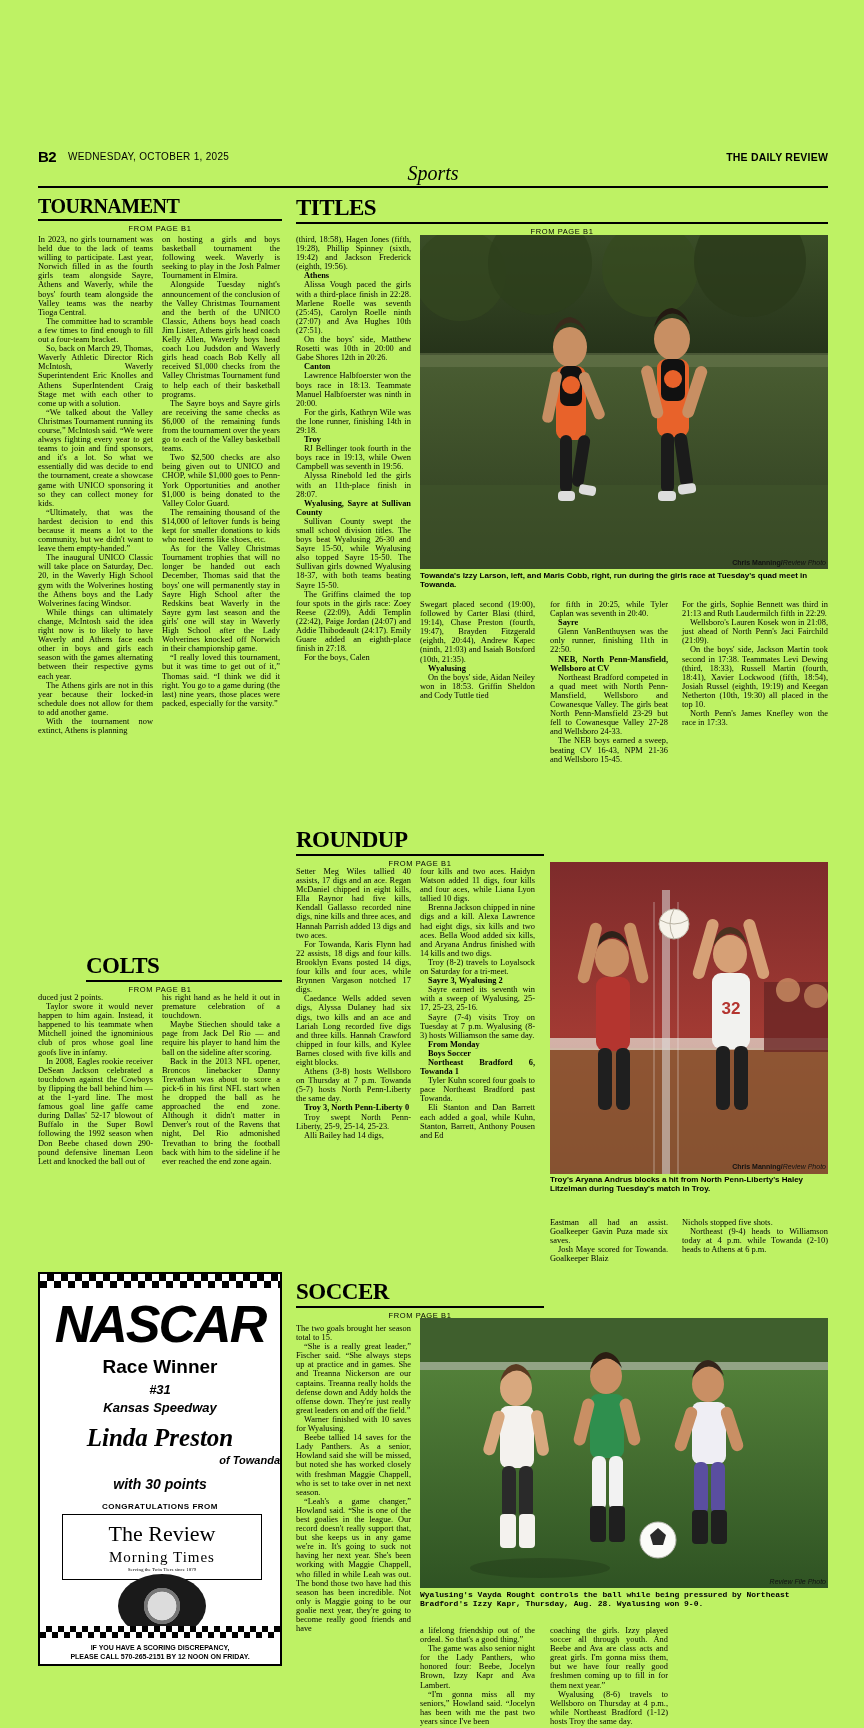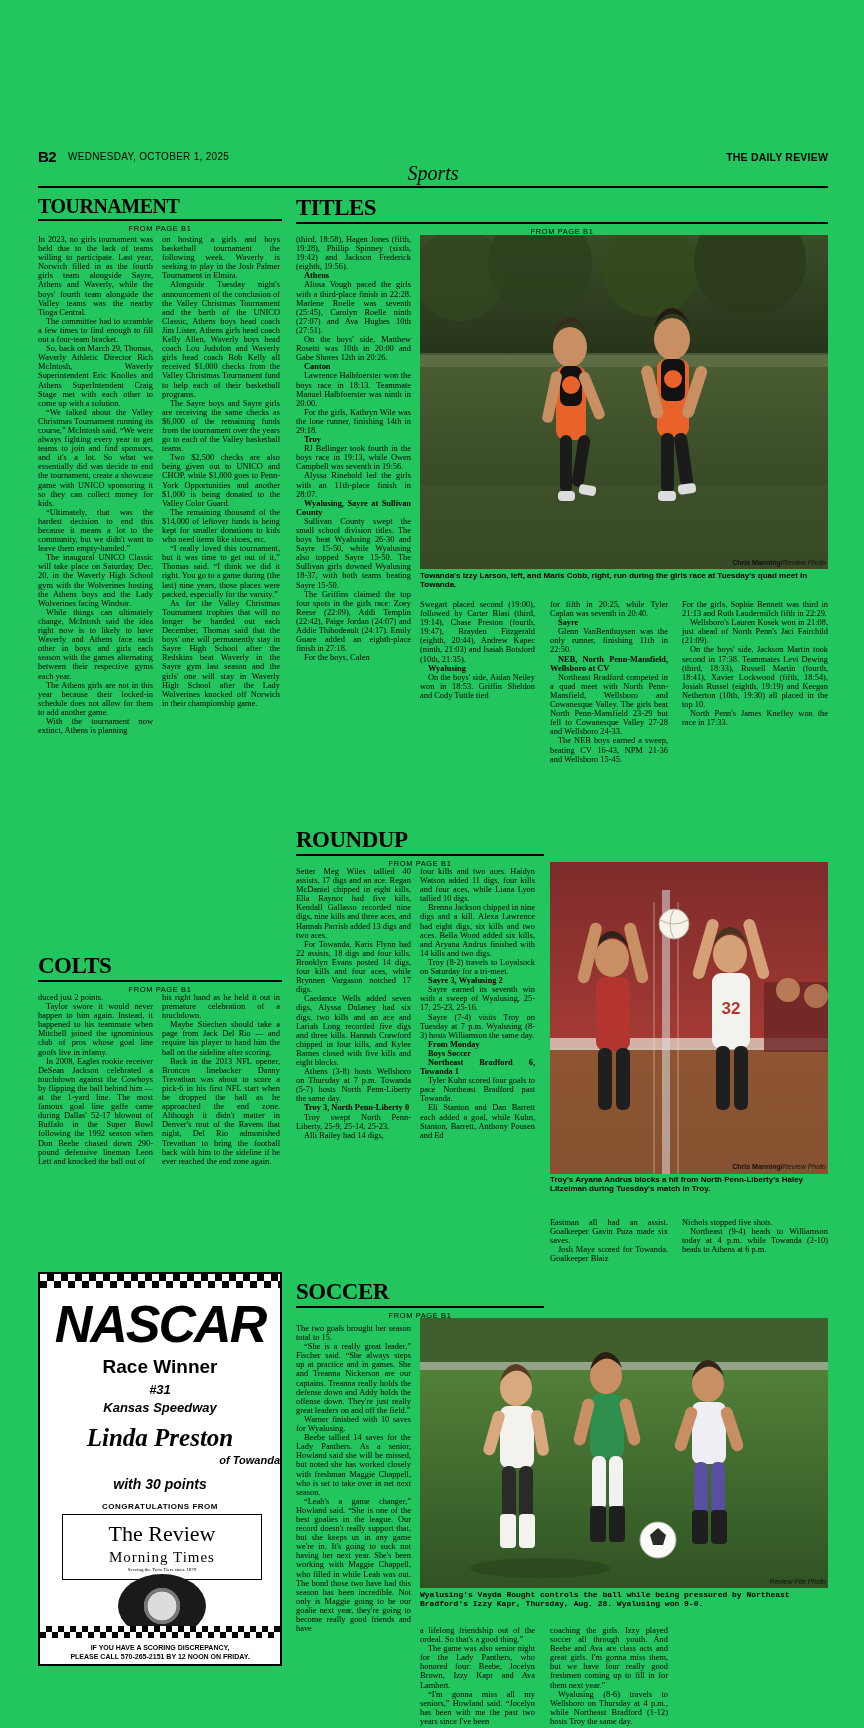--- a/index.html
+++ b/index.html
@@ -4,21 +4,21 @@
 <style>
   * { box-sizing: border-box; }
   html, body { margin:0; padding:0; }
   body {
     width: 864px; height: 1728px;
     background: #ffffff;
     font-family: "Liberation Serif", serif;
     color: #000;
     position: relative;
   }
-  .page { position:absolute; left:0; top:0; width:864px; height:1728px; background:#22c55e; }
+  .page { position:absolute; left:0; top:0; width:864px; height:1728px; background:#bef264; }
 
   
   .masthead { position:absolute; left:38px; top:148px; width:790px; height:28px; }
   .folio {
     position:absolute; left:0; top:0;
     font-family:"Liberation Sans", sans-serif;
     font-weight:bold; font-size:15px; letter-spacing:-0.5px;
   }
   .masthead-date {
     position:absolute; left:30px; top:3px;
@@ -127,26 +127,26 @@
       <p>The Athens girls are not in this year because their locked-in schedule does not allow for them to add another game.</p>
       <p>With the tournament now extinct, Athens is planning</p>
     </div>
 
   <div class="col body" id="tourn-c2" style="left:162px; top:235px; width:118px; height:700px;">
       <p class="noind">on hosting a girls and boys basketball tournament the following week. Waverly is seeking to play in the Josh Palmer Tournament in Elmira.</p>
       <p>Alongside Tuesday night's announcement of the conclusion of the Valley Christmas Tournament and the berth of the UNICO Classic, Athens boys head coach Jim Lister, Athens girls head coach Kelly Allen, Waverly boys head coach Lou Judsdon and Waverly girls head coach Bob Kelly all received $1,000 checks from the Valley Christmas Tournament fund to help each of their basketball programs.</p>
       <p>The Sayre boys and Sayre girls are receiving the same checks as $6,000 of the remaining funds from the tournament over the years go to each of the Valley basketball teams.</p>
       <p>Two $2,500 checks are also being given out to UNICO and CHOP, while $1,000 goes to Penn-York Opportunities and another $1,000 is being donated to the Valley Color Guard.</p>
       <p>The remaining thousand of the $14,000 of leftover funds is being kept for smaller donations to kids who need items like shoes, etc.</p>
+      <p>As for the Valley Christmas Tournament trophies that will no longer be handed out each December, Thomas said that the boys' one will permanently stay in Sayre High School after the Redskins beat Waverly in the Sayre gym last season and the girls' one will stay in Waverly High School after the Lady Wolverines knocked off Norwich in their championship game.</p>
       <p>“I really loved this tournament, but it was time to get out of it,” Thomas said. “I think we did it right. You go to a game during (the last) nine years, those places were packed, especially for the varsity.”</p>
-      <p>As for the Valley Christmas Tournament trophies that will no longer be handed out each December, Thomas said that the boys' one will permanently stay in Sayre High School after the Redskins beat Waverly in the Sayre gym last season and the girls' one will stay in Waverly High School after the Lady Wolverines knocked off Norwich in their championship game.</p>
     </div>
 
   <div class="hl-wrap" style="left:38px; top:954px; width:244px;">
-    <div class="hl hl-rule" style="font-size:23px; padding-bottom:3px;">COLTS</div>
+    <div class="hl hl-rule" style="font-size:23px; padding-bottom:3px;margin-left:48px;">COLTS</div>
     <div class="frompage">FROM PAGE B1</div>
   </div>
   <div class="col body" id="colts-c1" style="left:38px; top:993px; width:115px; height:270px;">
       <p class="noind">duced just 2 points.</p>
       <p>Taylor swore it would never happen to him again. Instead, it happened to his teammate when Mitchell joined the ignominious club of pros whose goal line goofs live in infamy.</p>
       <p>In 2008, Eagles rookie receiver DeSean Jackson celebrated a touchdown against the Cowboys by flipping the ball behind him — at the 1-yard line. The most famous goal line gaffe came during Dallas' 52-17 blowout of Buffalo in the Super Bowl following the 1992 season when Don Beebe chased down 290-pound defensive lineman Leon Lett and knocked the ball out of</p>
     </div>
   <div class="col body" id="colts-c2" style="left:162px; top:993px; width:118px; height:270px;">
       <p class="noind">his right hand as he held it out in premature celebration of a touchdown.</p>
       <p>Maybe Stiechen should take a page from Jack Del Rio — and require his player to hand him the ball on the sideline after scoring.</p>

